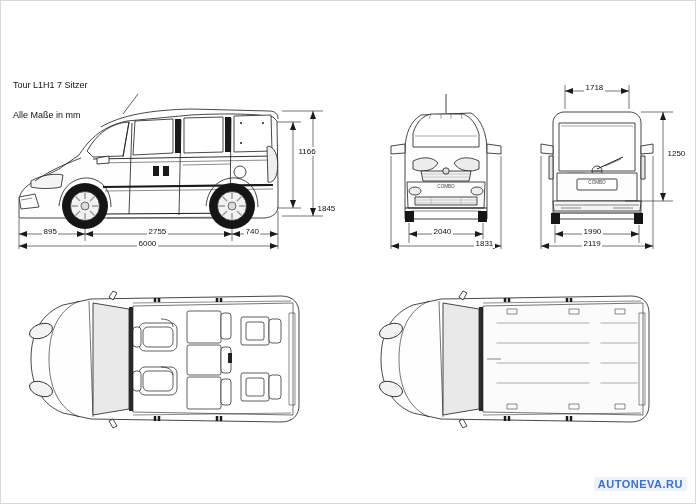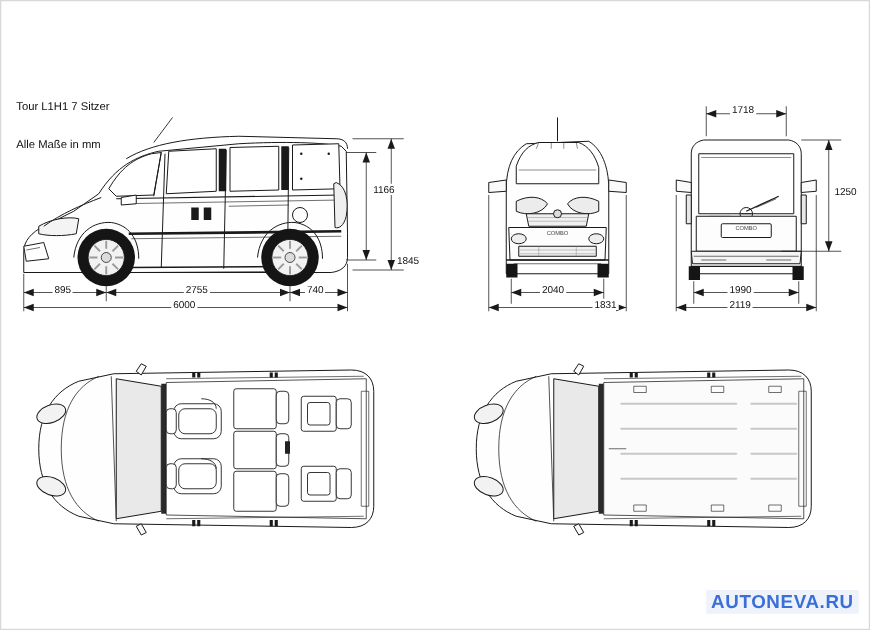--- a/index.html
+++ b/index.html
@@ -2,21 +2,21 @@
 <html><head>
 <meta charset="utf-8">
 <style>
   html,body{margin:0;padding:0;background:#ffffff;}
   body{font-family:"Liberation Sans",sans-serif;}
   #page{position:relative;width:696px;height:504px;background:#ffffff;overflow:hidden;
         box-sizing:border-box;border:1px solid #d8d8d8;padding-left:30px;}
   .dim-txt{position:absolute;font-size:8px;color:#111;background:#fff;padding:0 1.5px;white-space:nowrap;}
   .title-txt{position:absolute;font-size:9px;color:#111;white-space:nowrap;}
   svg{position:absolute;left:0;top:0;overflow:visible;}
-  #watermark{position:absolute;right:8px;bottom:12px;font-size:15px;font-weight:bold;
+  #watermark{position:absolute;right:8px;bottom:12px;font-size:11px;font-weight:bold;
              color:#3a6fd8;letter-spacing:.5px;background:#eef2fb;padding:1px 4px;border-radius:1px;}
 </style>
 </head>
 <body>
 
 <div id="page">
 
   <div class="title-txt" style="left:12px;top:79px;">Tour L1H1 7 Sitzer</div>
   <div class="title-txt" style="left:12px;top:109px;">Alle Maße in mm</div>
 

